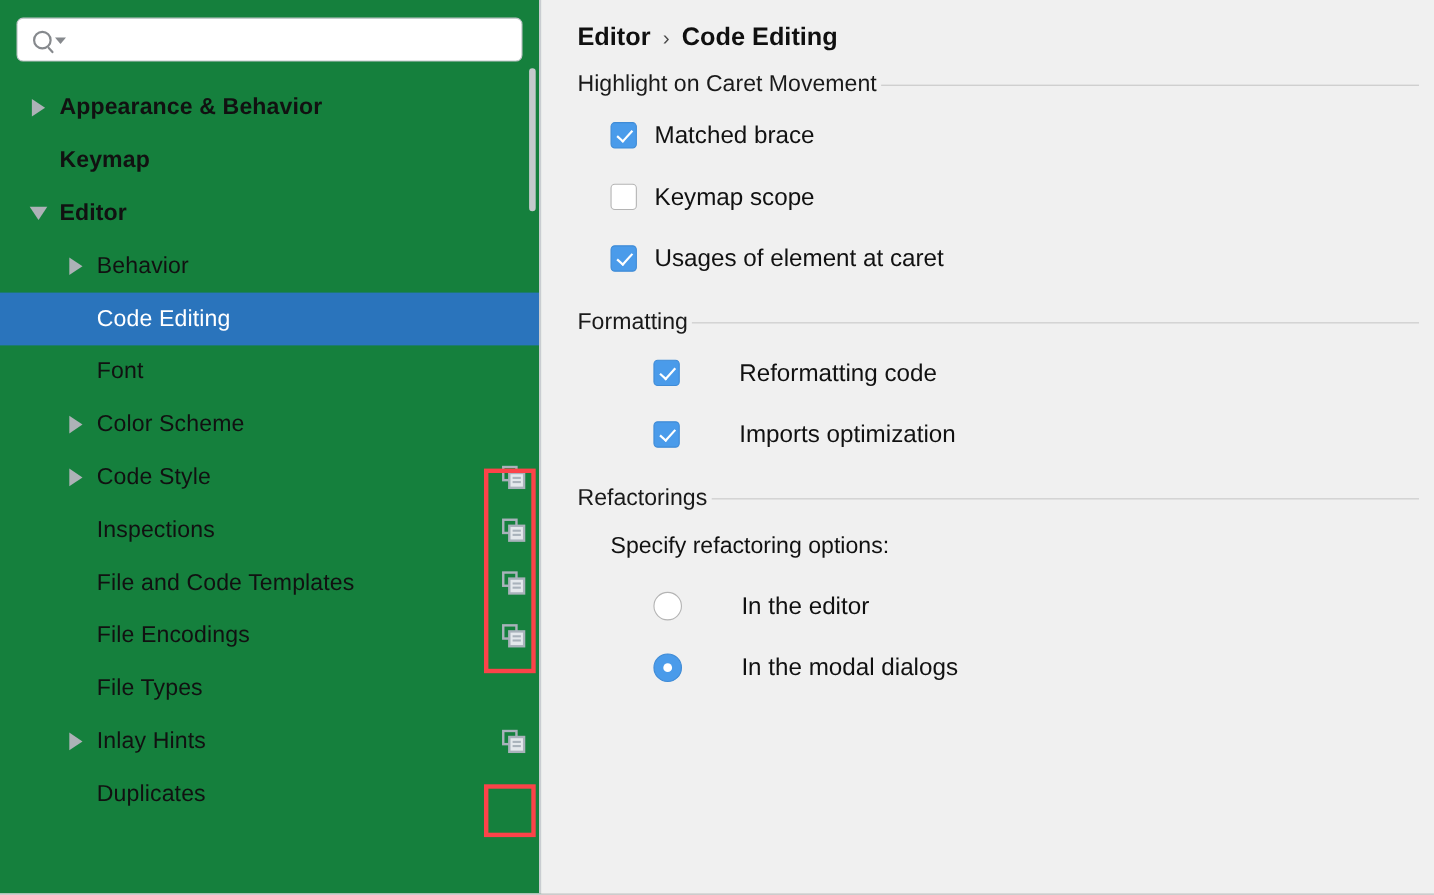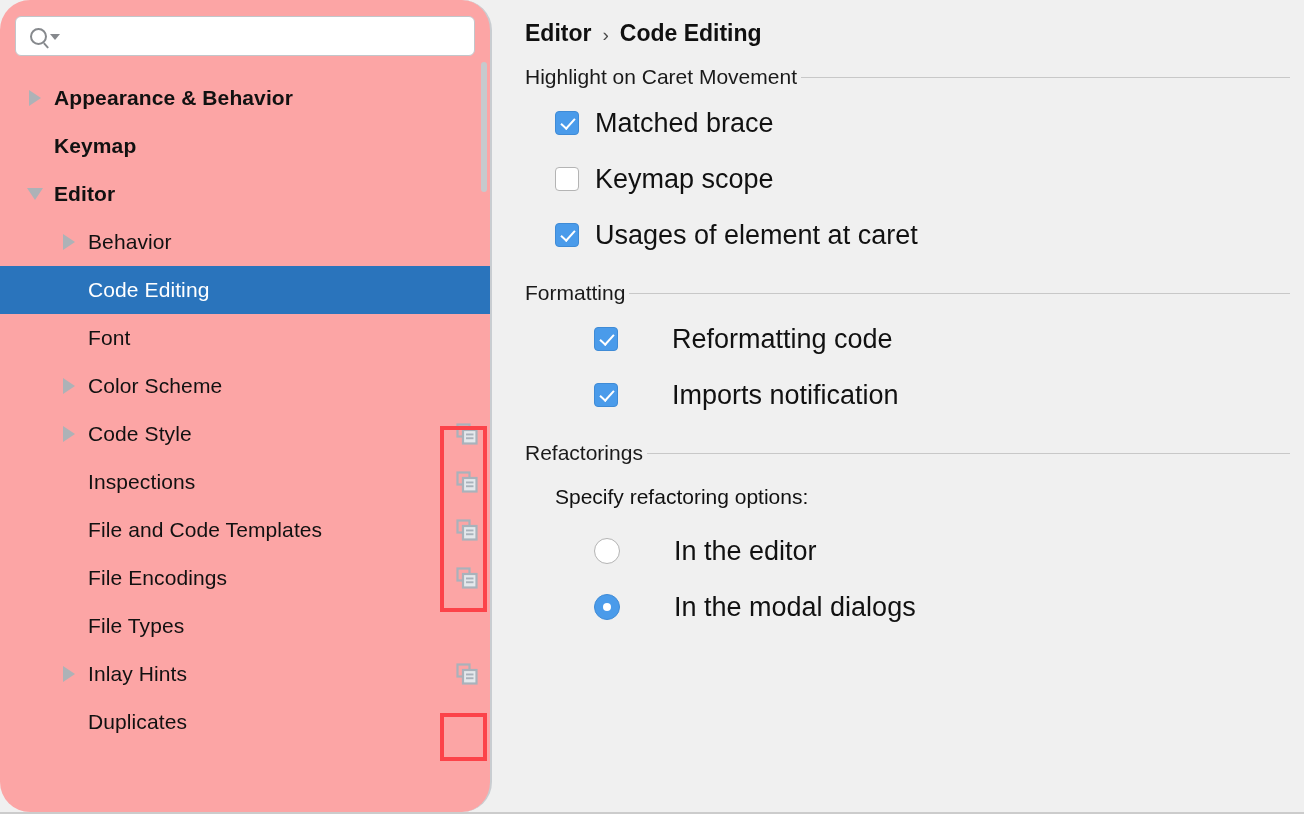--- a/index.html
+++ b/index.html
@@ -20,25 +20,24 @@
     display: flex;
     background: #f0f0f0;
     border-bottom: 2px solid #cccccc;
   }
 
   
   #sidebar {
     position: relative;
     width: 492px;
     height: 812px;
-    background: #fca5a5;
+    background: #15803d;
     border-right: 2px solid #c9cdd1;
     overflow: hidden;
     flex: 0 0 492px;
-    border-radius: 30px;
   }
 
   .search-wrap {
     padding: 16px 15px 0 15px;
   }
 
   .search-box {
     position: relative;
     height: 40px;
     background: #ffffff;
@@ -233,21 +232,21 @@
 
   .opt-row {
     display: flex;
     align-items: center;
     height: 56px;
     padding-left: 63px;
   }
   .opt-row.indent2 { padding-left: 102px; gap: 38px; }
 
   .opt-label {
-    font-size: 27px;
+    font-size: 22px;
     color: #111111;
     margin-left: 16px;
     white-space: nowrap;
   }
 
   .sub-label {
     font-size: 21px;
     color: #111111;
     padding-left: 63px;
     height: 52px;
@@ -499,21 +498,21 @@
             <span class="section-title">Formatting</span>
             <span class="section-rule"></span>
           </div>
           <div class="opt-list">
             <div class="opt-row indent2">
               <span class="cb on"></span>
               <span class="opt-label">Reformatting code</span>
             </div>
             <div class="opt-row indent2">
               <span class="cb on"></span>
-              <span class="opt-label">Imports notification</span>
+              <span class="opt-label">Imports optimization</span>
             </div>
           </div>
         </div>
         <div class="section">
           <div class="section-header">
             <span class="section-title">Refactorings</span>
             <span class="section-rule"></span>
           </div>
           <div class="opt-list">
             <div class="sub-label">Specify refactoring options:</div>

